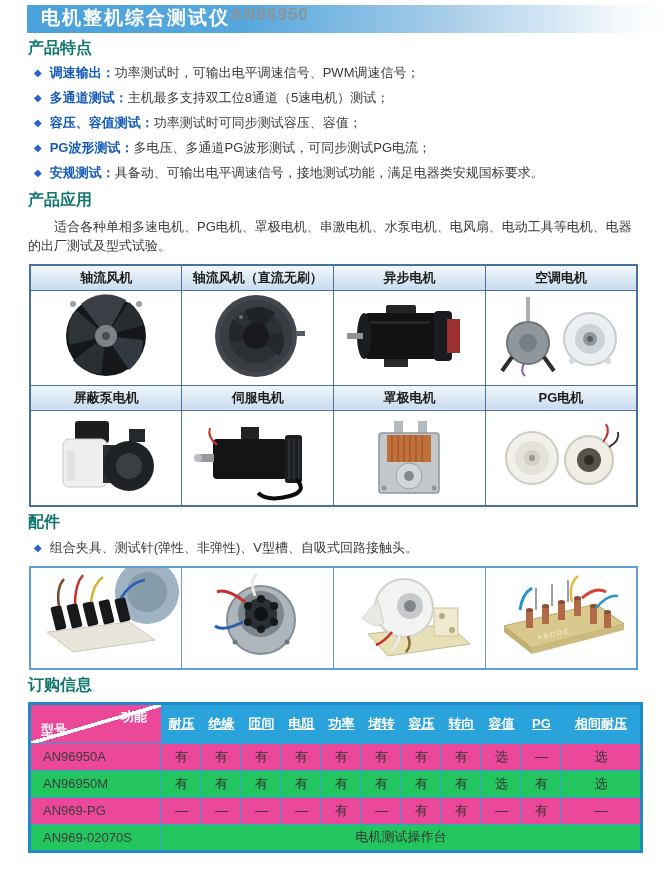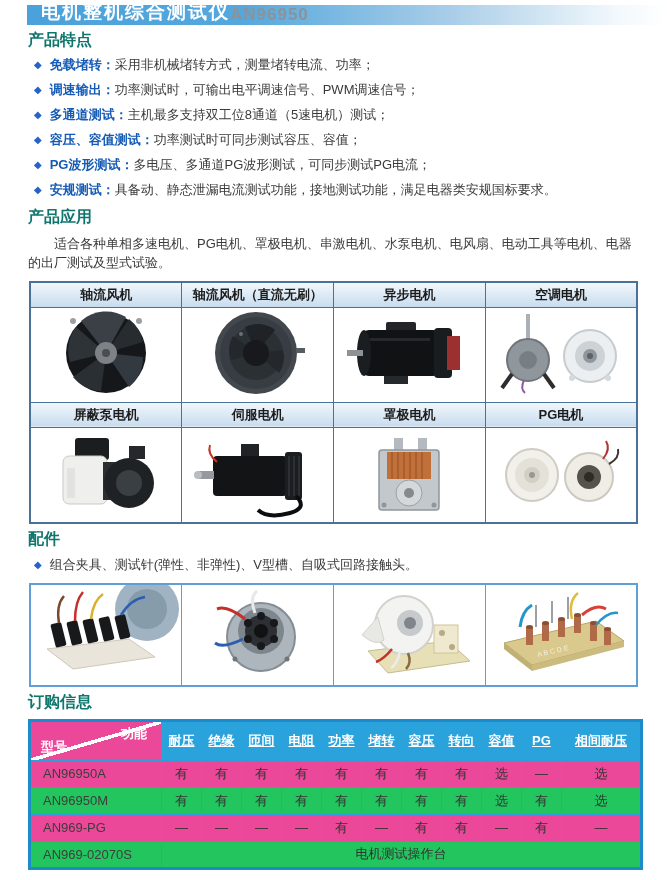--- a/index.html
+++ b/index.html
@@ -3,23 +3,23 @@
 <meta charset="utf-8">
 <style>
   * { box-sizing: border-box; }
   html,body { margin:0; padding:0; }
   body {
     width:667px; height:880px; background:#ffffff; overflow:hidden;
     font-family:"Liberation Sans","DejaVu Sans",sans-serif; color:#333;
   }
   
   .header-bar {
-    margin:5px 0 0 27px; height:20px;
+    margin:5px 0 0 27px; height:28px;
     background:linear-gradient(90deg,#4ba1da 0%,#55a8dd 34%,#a9cde8 66%,#f2f8fc 92%,#ffffff 100%);
-    display:flex; align-items:flex-end;
+    display:flex; align-items:flex-start;
   }
   .header-title { color:#ffffff; font-weight:bold; font-size:19px; margin-left:14px; letter-spacing:2px; }
   .header-model { color:#8b9399; font-weight:bold; font-size:17px; letter-spacing:1px; }
 
   .content { padding:0 28px 0 28px; }
 
   h2.section-heading { color:#0f766e; font-size:16px; font-weight:bold; margin:5px 0 6px 0; }
 
   
   ul.feature-list { list-style:none; margin:2px 0 0 0; padding:0; }
@@ -68,26 +68,25 @@
 
   <div class="header-bar">
     <span class="header-title">电机整机综合测试仪</span>
     <span class="header-model">AN96950</span>
   </div>
 
   <div class="content">
 
     <h2 class="section-heading">产品特点</h2>
     <ul class="feature-list">
-      <li><span class="bullet-icon">◆</span><span class="feature-label">免载堵转：</span><span class="feature-text">采用非机械堵转方式，测量堵转电流、功率；</span></li>
       <li><span class="bullet-icon">◆</span><span class="feature-label">调速输出：</span><span class="feature-text">功率测试时，可输出电平调速信号、PWM调速信号；</span></li>
       <li><span class="bullet-icon">◆</span><span class="feature-label">多通道测试：</span><span class="feature-text">主机最多支持双工位8通道（5速电机）测试；</span></li>
       <li><span class="bullet-icon">◆</span><span class="feature-label">容压、容值测试：</span><span class="feature-text">功率测试时可同步测试容压、容值；</span></li>
       <li><span class="bullet-icon">◆</span><span class="feature-label">PG波形测试：</span><span class="feature-text">多电压、多通道PG波形测试，可同步测试PG电流；</span></li>
-      <li><span class="bullet-icon">◆</span><span class="feature-label">安规测试：</span><span class="feature-text">具备动、静态泄漏电流测试功能，接地测试功能，满足电器类安规国标要求。</span></li>
+      <li><span class="bullet-icon">◆</span><span class="feature-label">安规测试：</span><span class="feature-text">具备动、可输出电平调速信号，接地测试功能，满足电器类安规国标要求。</span></li>
     </ul>
 
     <h2 class="section-heading">产品应用</h2>
     <p class="app-desc">适合各种单相多速电机、PG电机、罩极电机、串激电机、水泵电机、电风扇、电动工具等电机、电器的出厂测试及型式试验。</p>
 
     <table class="motor-grid">
       <tbody>
           <tr>
         <th style="width:25%">轴流风机</th>
         <th style="width:25%">轴流风机（直流无刷）</th>

